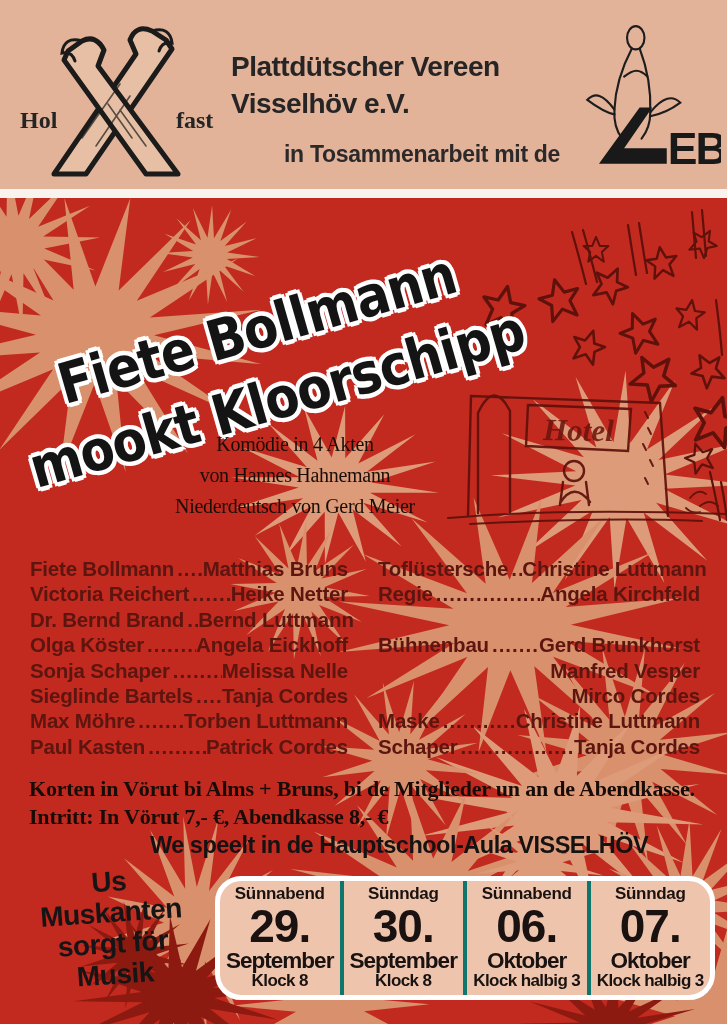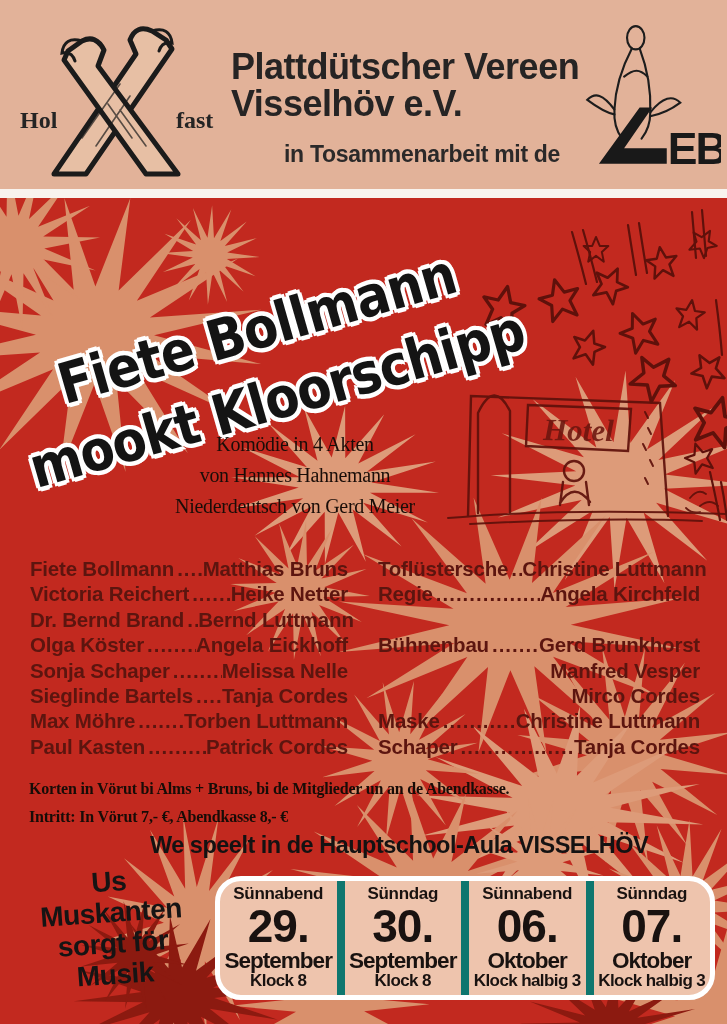--- a/index.html
+++ b/index.html
@@ -10,21 +10,21 @@
   }
   
   .header {
     position:absolute; top:0; left:0; width:727px; height:189px;
     background:#e2b299; border-bottom:9px solid #f8f3ee; box-sizing:content-box;
     z-index:5;
   }
   .holfast-logo { position:absolute; left:12px; top:18px; }
   .club-name {
     position:absolute; left:231px; top:48px;
-    font-weight:bold; font-size:36px; line-height:37px; color:#262424; letter-spacing:-0.5px;
+    font-weight:bold; font-size:28px; line-height:37px; color:#262424; letter-spacing:-0.5px;
   }
   .coop-text {
     position:absolute; left:284px; top:141px;
     font-weight:bold; font-size:23px; color:#2b2929; letter-spacing:-0.3px;
   }
   .leb-logo { position:absolute; left:566px; top:14px; }
 
   
   .decor { position:absolute; left:0; top:0; z-index:1; }
 
@@ -56,21 +56,21 @@
   .cast-role, .cast-name { white-space:nowrap; }
   .cast-name { margin-left:auto; }
   .cast-dots { flex:1 1 auto; overflow:hidden; white-space:nowrap; min-width:8px; padding:0 3px; }
   .cast-dots::before { content:"......................................................................"; letter-spacing:1px; }
   .cast-spacer { height:25.4px; }
 
   
   .tickets {
     position:absolute; left:29px; top:775px; width:670px; z-index:3;
     font-family:"Liberation Serif", serif; font-weight:bold;
-    font-size:16px; line-height:28px; color:#170c07; letter-spacing:-0.2px;
+    font-size:22px; line-height:28px; color:#170c07; letter-spacing:-0.2px;
   }
 
   
   .venue {
     position:absolute; right:17px; top:832px; width:560px; z-index:3;
     text-align:left; font-weight:bold; font-size:23.5px; color:#141212; letter-spacing:-0.5px;
   }
 
   
   .music-note {
@@ -80,21 +80,21 @@
   }
 
   
   .dates-box {
     position:absolute; left:215px; top:876px; width:500px; height:124px; z-index:4;
     background:#eec4ad; border:5px solid #fff; border-radius:26px;
     box-sizing:border-box; display:flex; overflow:hidden;
   }
   .date-card {
     flex:1 1 0; display:flex; flex-direction:column; align-items:center; justify-content:center;
-    border-right:8px solid #0f766e; padding:2px 0 4px 0; color:#191210;
+    border-right:4px solid #0f766e; padding:2px 0 4px 0; color:#191210;
   }
   .date-card:last-child { border-right:none; }
   .date-day   { font-weight:bold; font-size:17px;  line-height:20px; letter-spacing:-0.3px; }
   .date-number{ font-weight:bold; font-size:46px;  line-height:45px; letter-spacing:-1px; }
   .date-month { font-weight:bold; font-size:22.5px;line-height:23px; letter-spacing:-1px; }
   .date-time  { font-weight:bold; font-size:17px;line-height:18px; letter-spacing:-0.6px; }
 </style>
 </head>
 <body>
 

